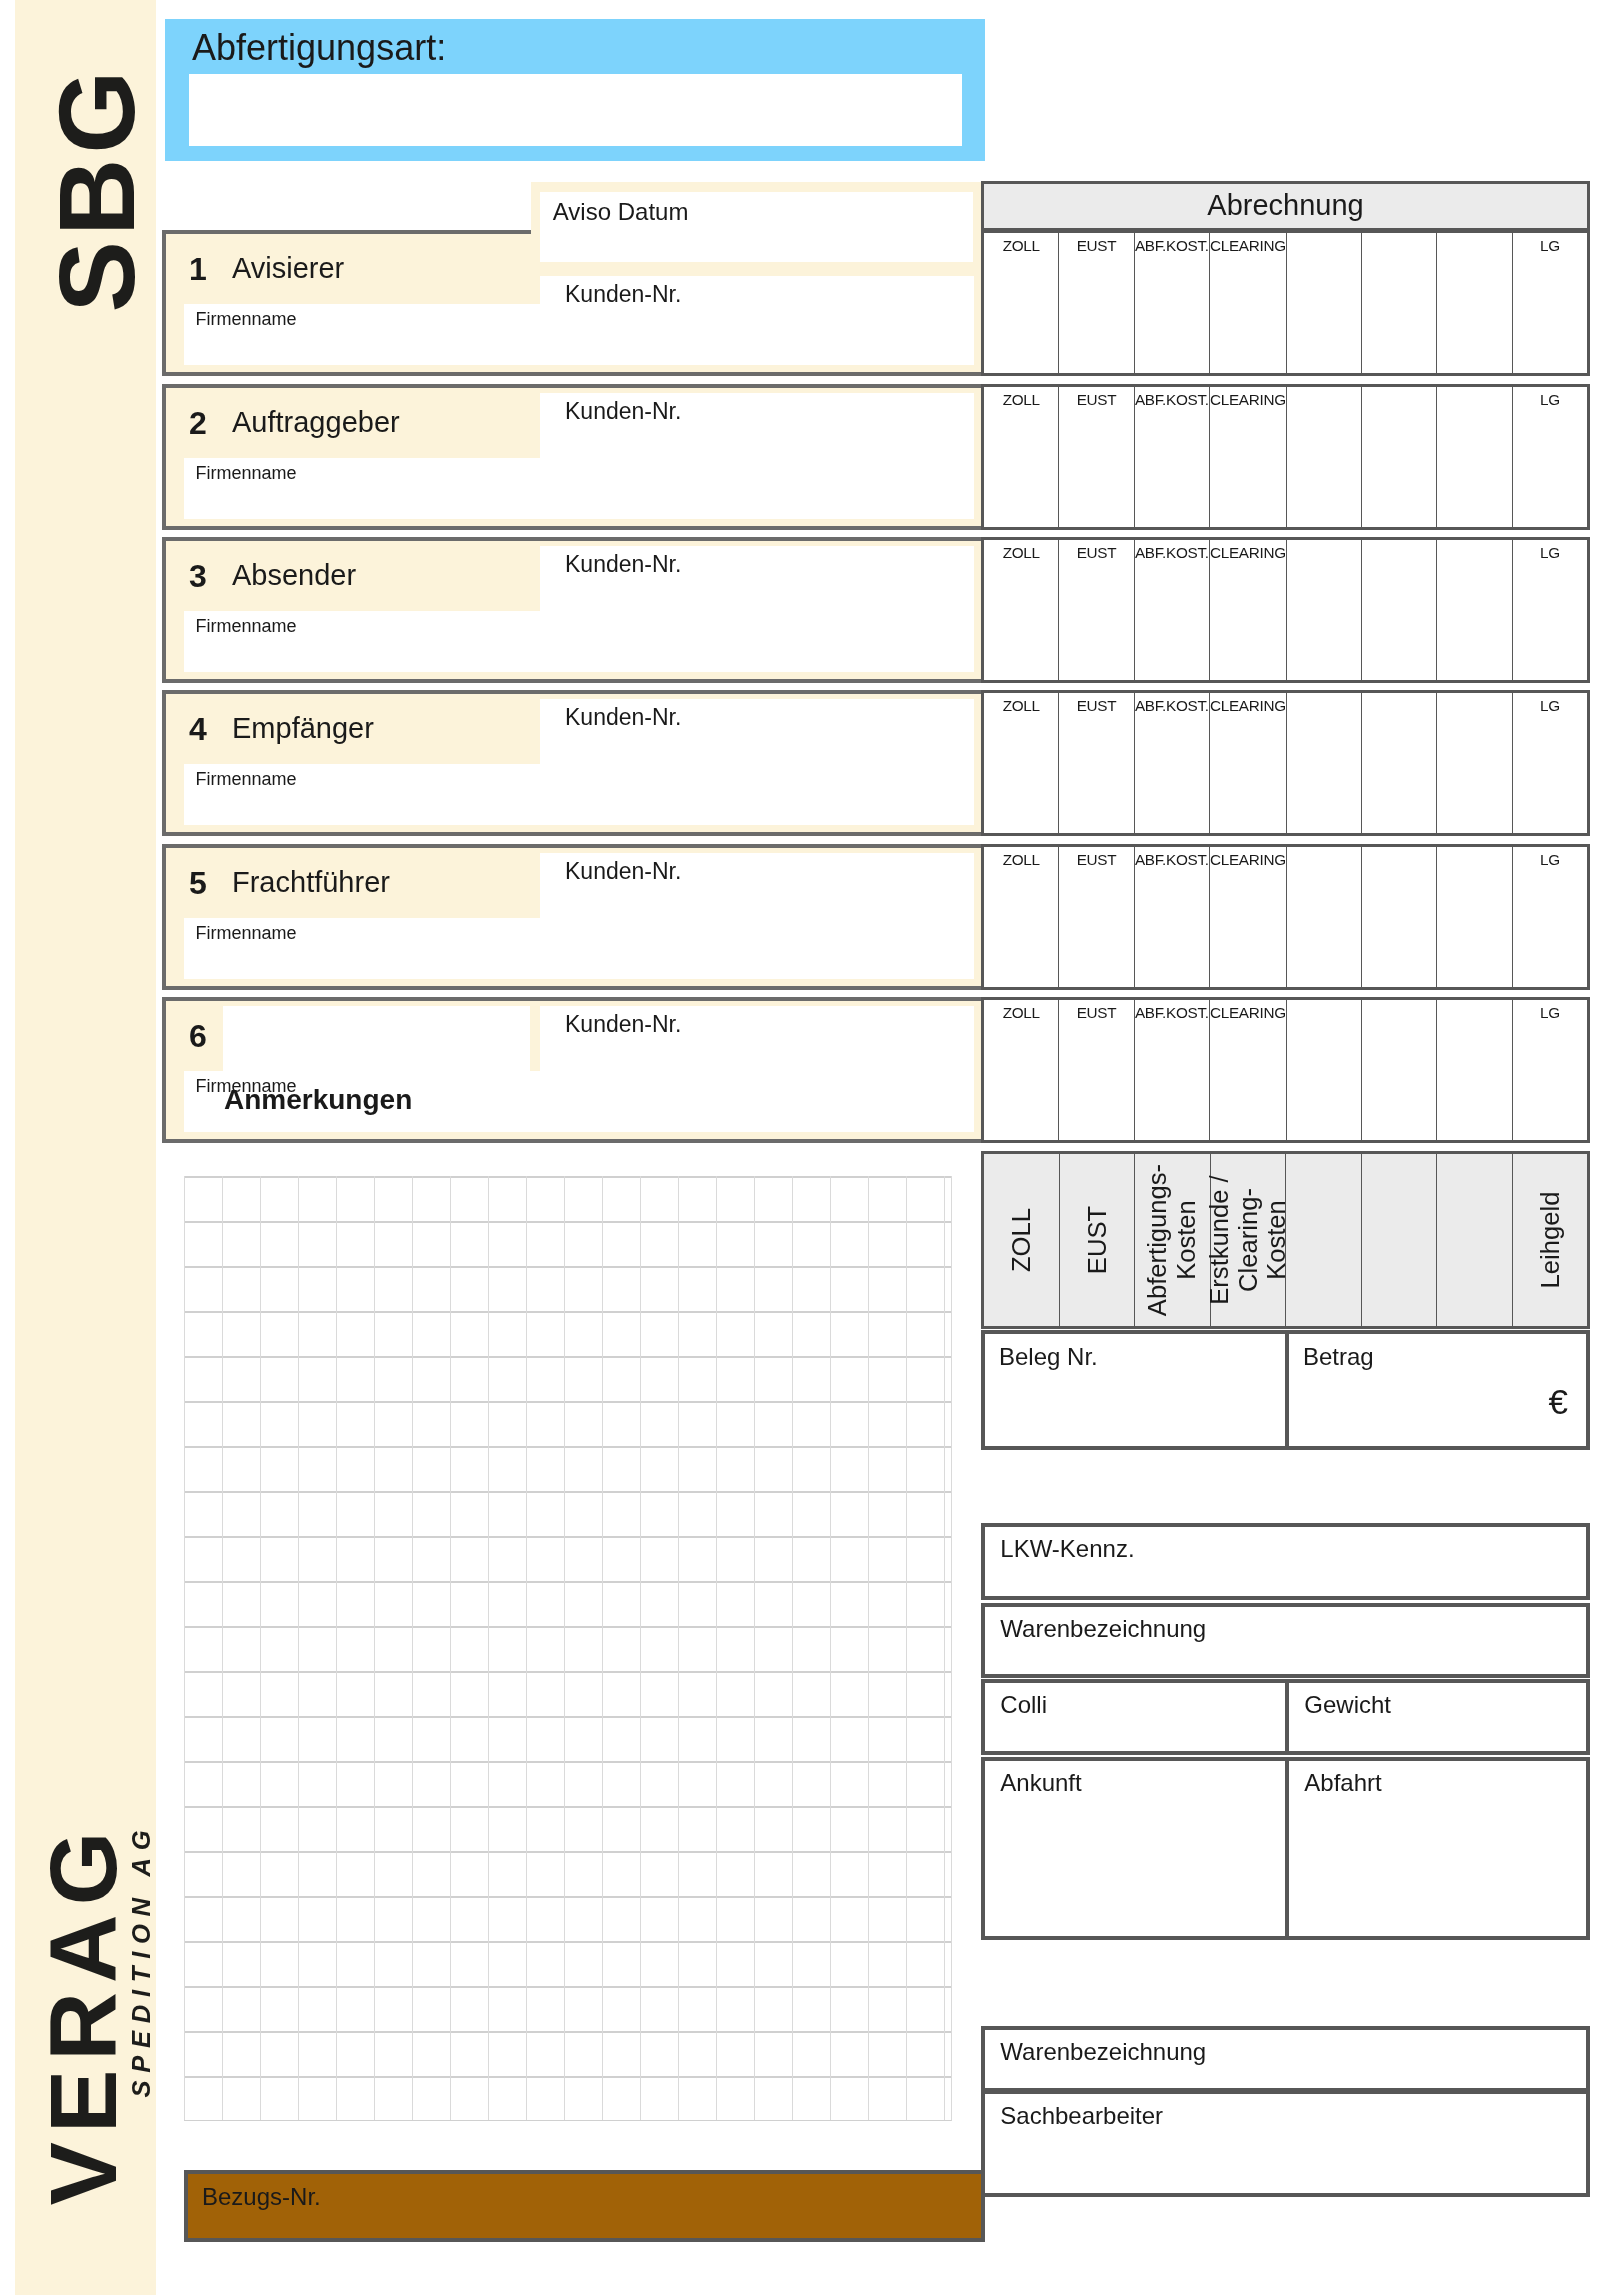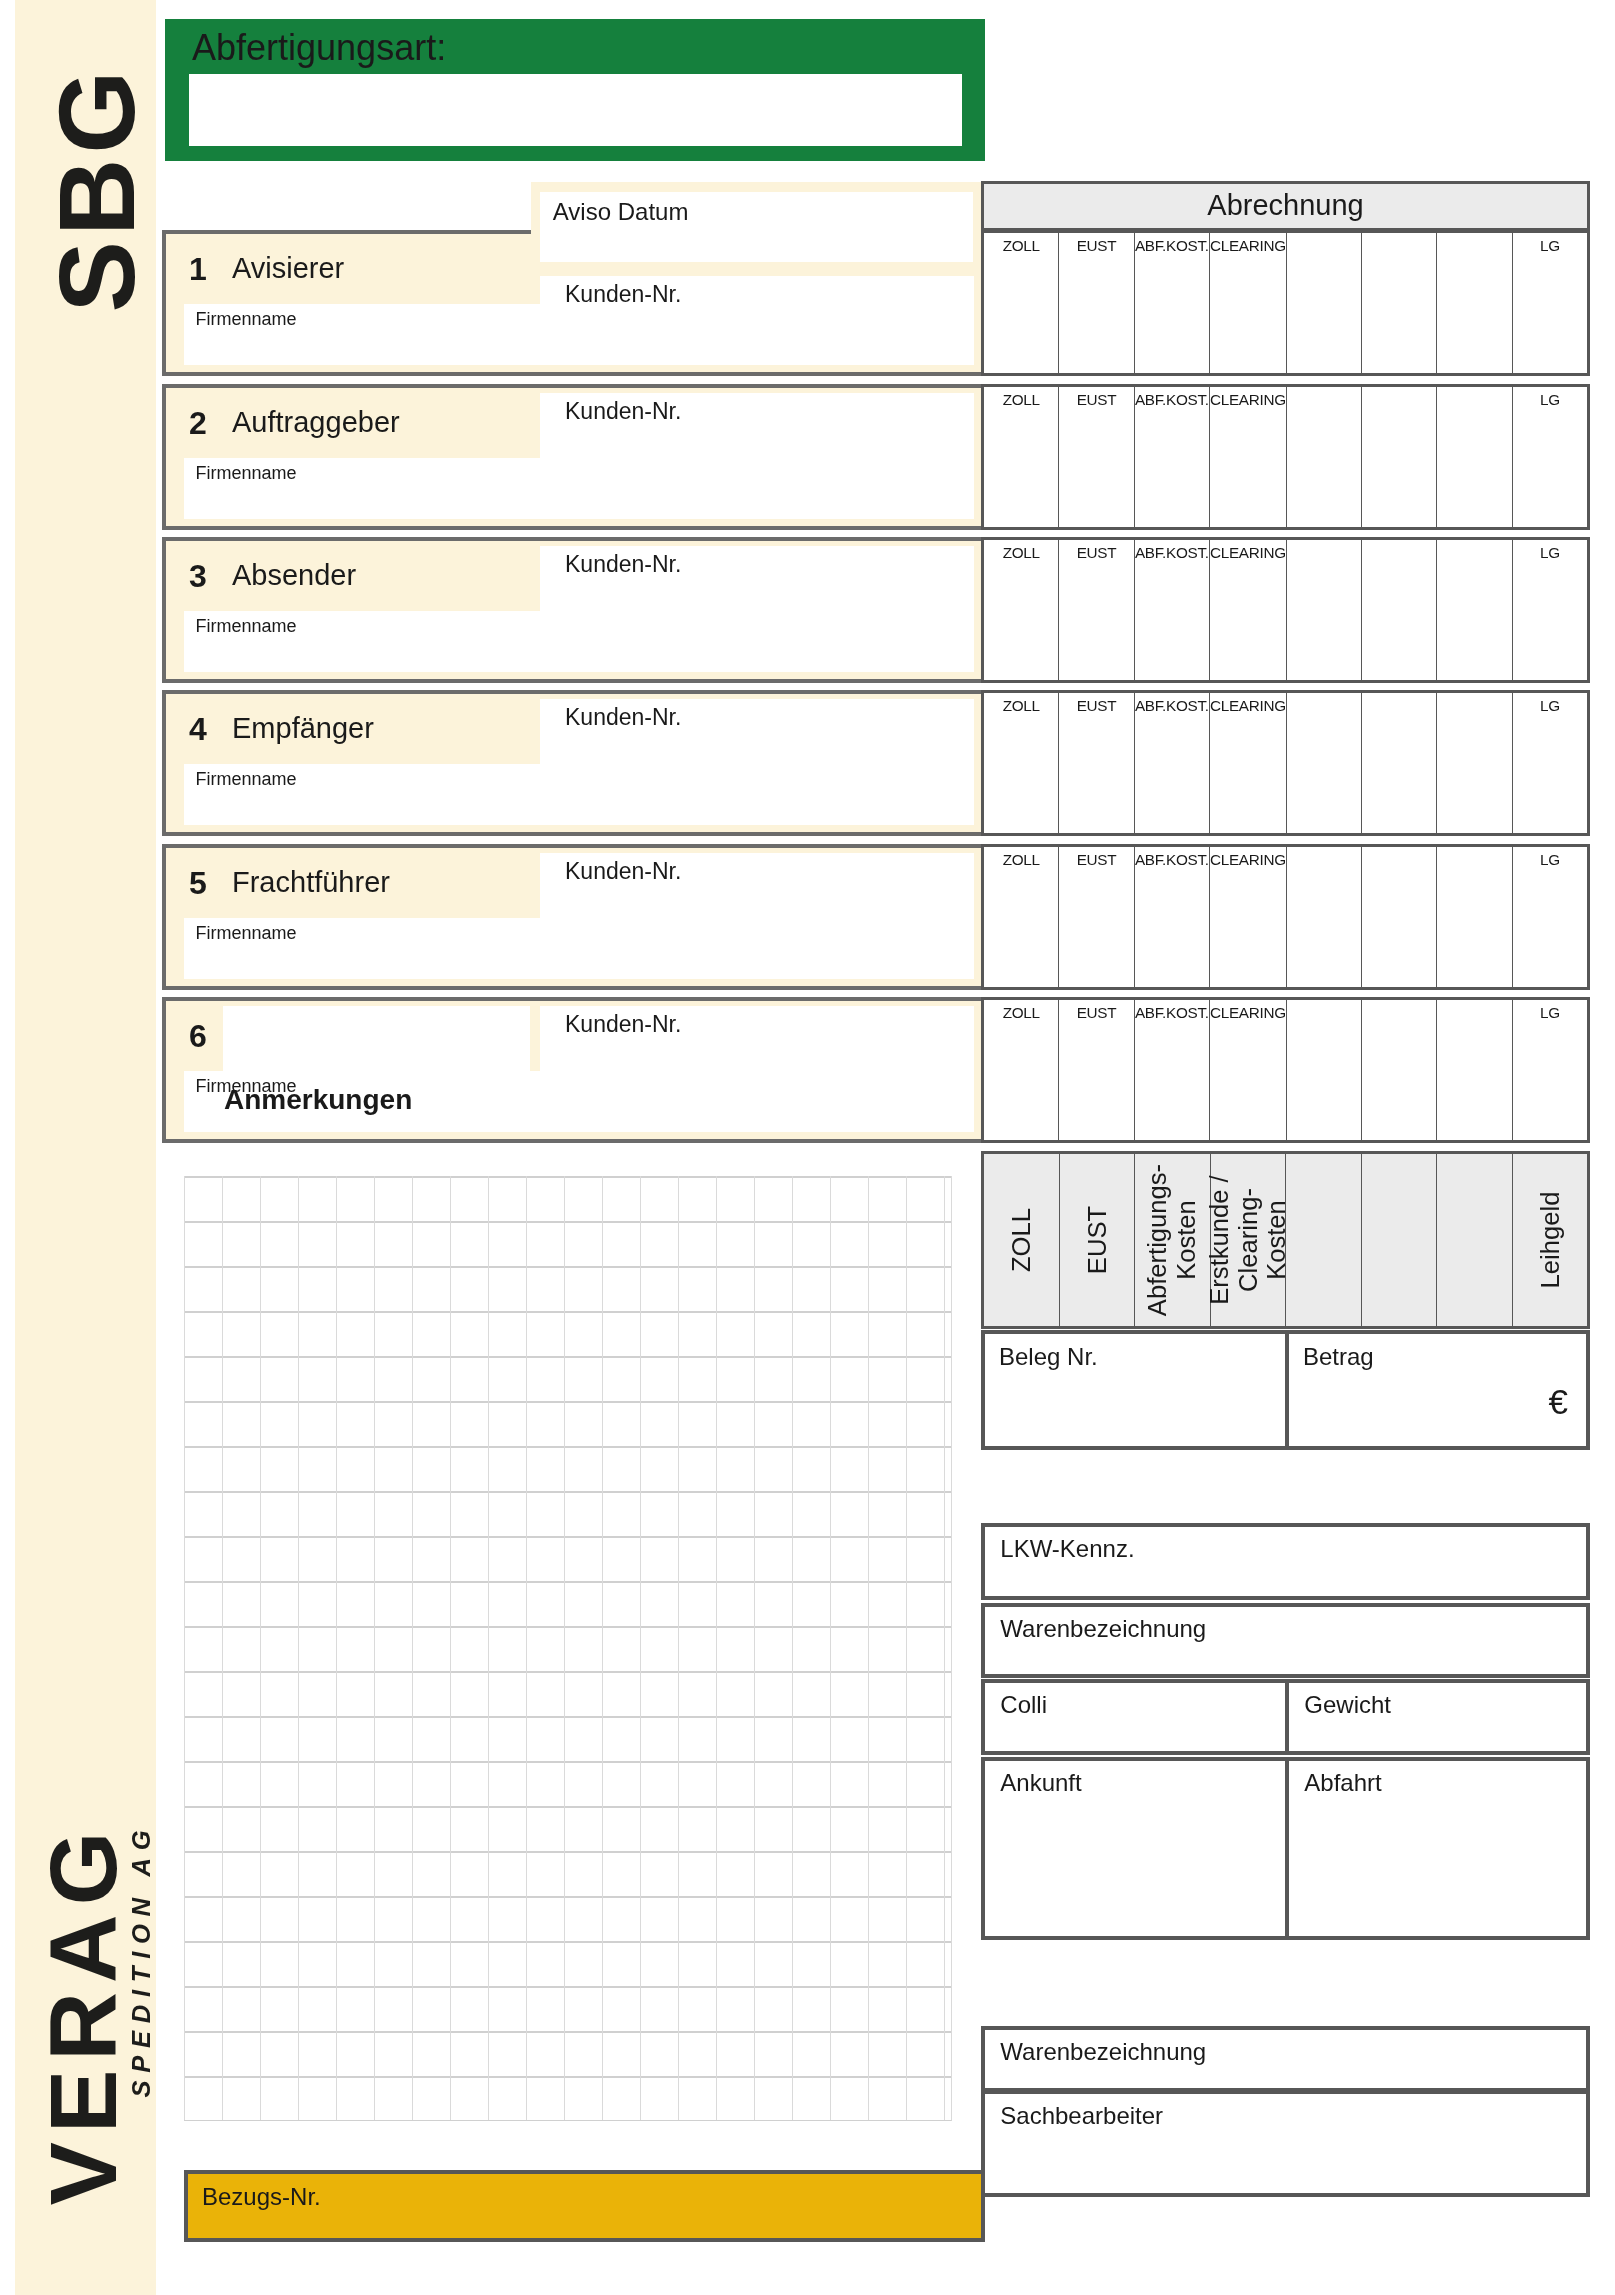--- a/index.html
+++ b/index.html
@@ -8,21 +8,21 @@
 
   
   .sidebar{position:absolute;left:14.7px;top:0;width:141px;height:2295px;background:#fcf3da;}
   .logo-rot{position:absolute;transform:translate(-50%,-50%) rotate(-90deg);white-space:nowrap;}
   .sbg{left:82px;top:189px;font-size:107px;font-weight:bold;letter-spacing:5.1px;color:#1d1d1b;}
   .verag-wrap{left:83px;top:2014px;text-align:right;color:#1d1d1b;}
   .verag-main{font-size:95px;font-weight:bold;letter-spacing:9px;line-height:0.9;}
   .verag-sub{font-size:25.6px;font-weight:bold;font-style:italic;letter-spacing:7.7px;}
 
   
-  .abf-header{position:absolute;left:165px;top:19px;width:820px;height:142px;background:#15803d;}
+  .abf-header{position:absolute;left:165px;top:19px;width:820px;height:142px;background:#7dd3fc;}
   .abf-title{position:absolute;left:27px;top:7.7px;font-size:36px;}
   .abf-input{position:absolute;left:24px;top:55px;width:773px;height:72px;background:#fff;}
 
   .filiale-box{position:absolute;left:981px;top:18px;width:609px;height:144px;
                background:#fff;border:4.5px solid #575757;box-sizing:border-box;display:flex;}
   .filiale-cell{width:221px;border-right:2.6px solid #575757;position:relative;}
   .posnr-cell{flex:1;position:relative;}
   .small-label{position:absolute;left:14px;top:9px;font-size:24px;}
   .filiale-value{position:absolute;left:14px;top:64px;font-size:55px;font-weight:bold;}
 
@@ -73,21 +73,21 @@
     border-right:1.3px solid #dadada;border-bottom:1.9px solid #d0d0d0;}
 
   
   .dbox{position:absolute;left:981px;width:609px;background:#fff;
         border:4.5px solid #575757;box-sizing:border-box;}
   .dbox .small-label{left:15.3px;top:7.7px;}
   .split{display:flex;justify-content:flex-end;}
   .split .cellL{width:300px;border-right:4.5px solid #575757;position:relative;}
   .split .cellR{flex:1;position:relative;}
 
-  .bezugs{position:absolute;left:184px;top:2170px;width:801px;height:72px;background:#eab308;
+  .bezugs{position:absolute;left:184px;top:2170px;width:801px;height:72px;background:#a16207;
           border:4.5px solid #575757;box-sizing:border-box;padding-left:16px;}
 </style>
 </head>
 <body>
 
 <div class="page">
 
   <div class="sidebar">
     <div class="logo-rot sbg">SBG</div>
     <div class="logo-rot verag-wrap">

